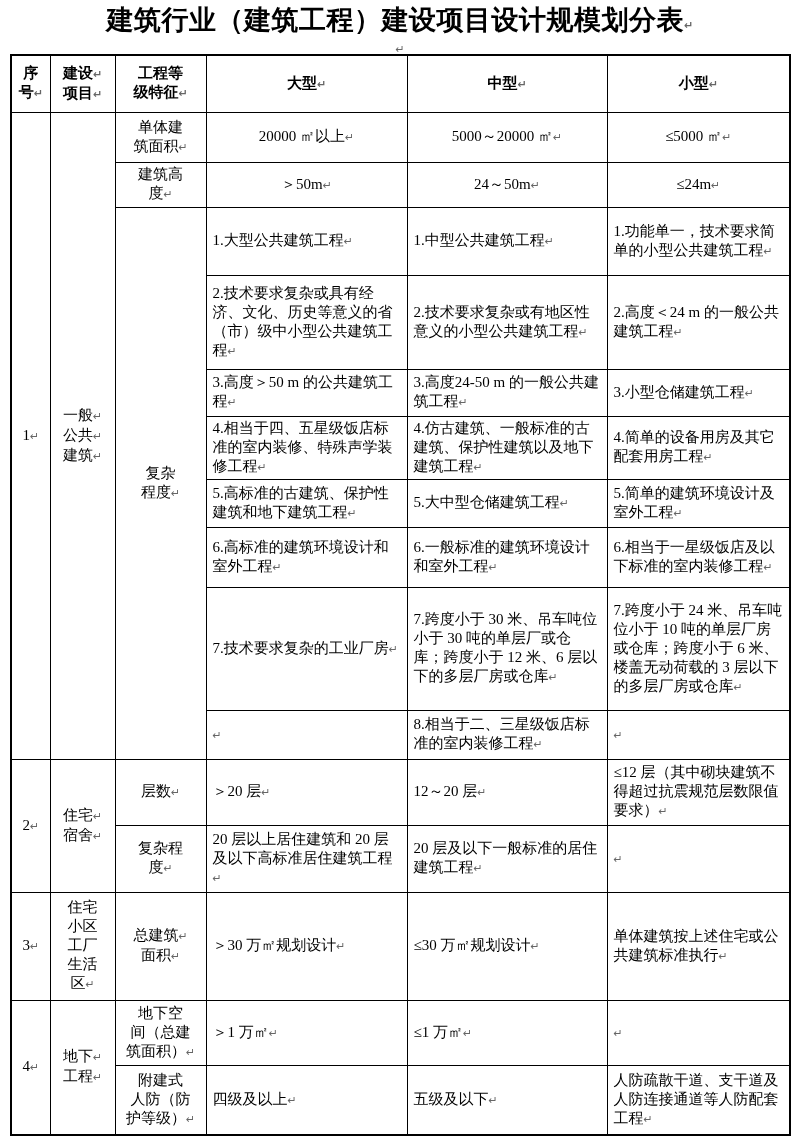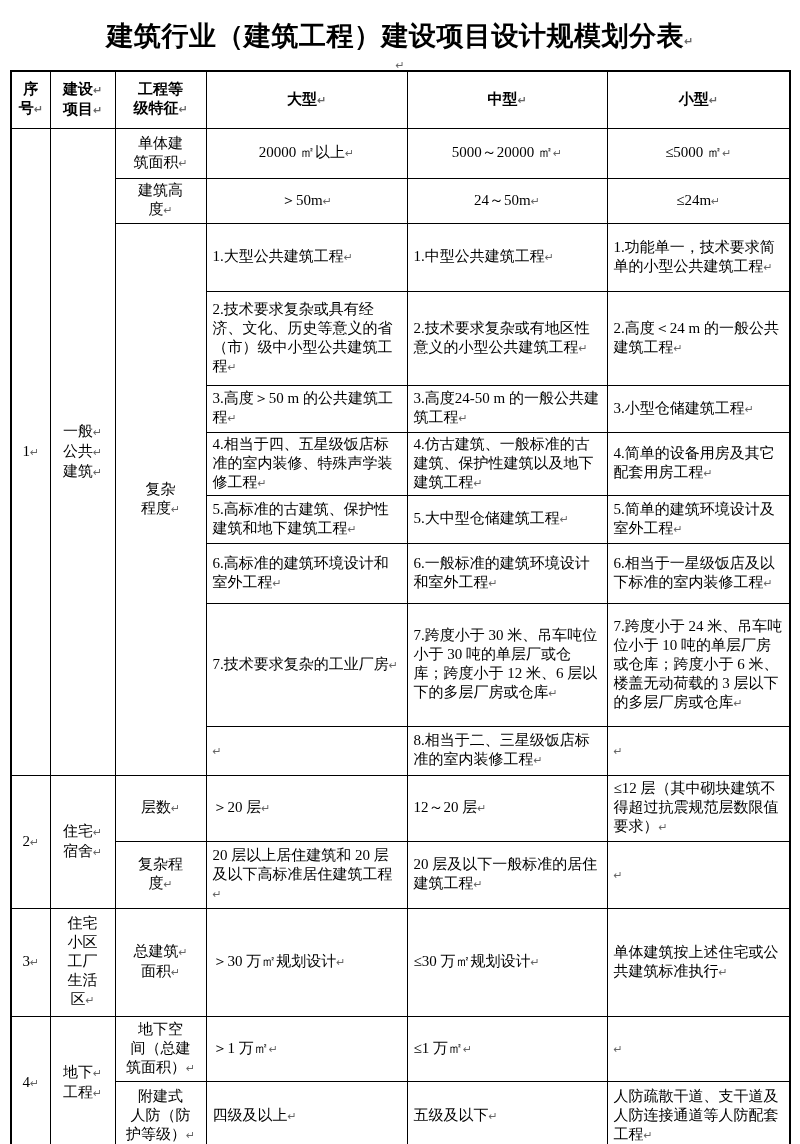--- a/index.html
+++ b/index.html
@@ -8,21 +8,21 @@
     width:800px; height:1144px;
     background:#ffffff;
     color:#000;
     font-family:"Liberation Serif","DejaVu Serif",serif;
     overflow:hidden;
   }
   .doc-title {
     text-align:center;
     font-size:27px;
     font-weight:bold;
-    padding-top:20px;
+    padding-top:4px;
     letter-spacing:0.5px;
     line-height:32px;
     white-space:nowrap;
   }
   .gap-line { height:12px; text-align:center; line-height:12px; }
 
   table.scale {
     border-collapse:collapse;
     table-layout:fixed;
     width:779px;

